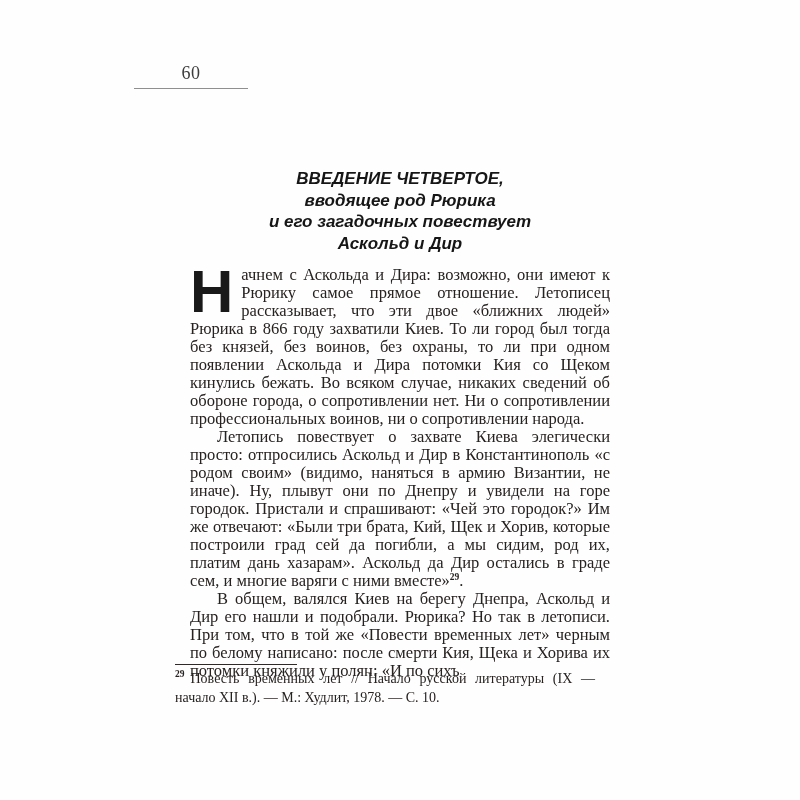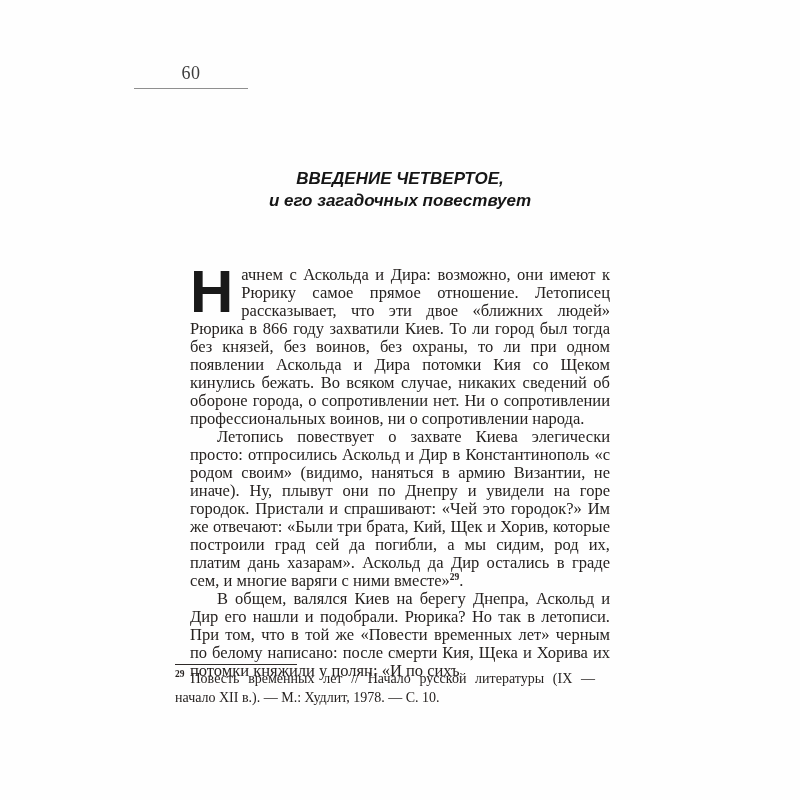--- a/index.html
+++ b/index.html
@@ -112,21 +112,23 @@
 
 <div class="sheet">
 
   <div class="pagehead">
     <div class="pagenum">60</div>
     <div class="pagerule"></div>
   </div>
 
   <h1 class="heading">
     <span class="hline">ВВЕДЕНИЕ ЧЕТВЕРТОЕ,</span>
+    <span class="hline">вводящее род Рюрика</span>
     <span class="hline">и его загадочных повествует</span>
+    <span class="hline">Аскольд и Дир</span>
   </h1>
 
   <div class="content">
     <p><span class="dropcap">Н</span><span>ачнем с Аскольда и Дира: возможно, они имеют к Рюрику самое прямое отношение. Летописец рассказывает, что эти двое «ближних людей» Рюрика в 866 году захватили Киев. То ли город был тогда без князей, без воинов, без охраны, то ли при одном появлении Аскольда и Дира потомки Кия со Щеком кинулись бежать. Во всяком случае, никаких сведений об обороне города, о сопротивлении нет. Ни о сопротивлении профессиональных воинов, ни о сопротивлении народа.</span></p>
     <p class="indent"><span>Летопись повествует о захвате Киева элегически просто: отпросились Аскольд и Дир в Константинополь «с родом своим» (видимо, наняться в армию Византии, не иначе). Ну, плывут они по Днепру и увидели на горе городок. Пристали и спрашивают: «Чей это городок?» Им же отвечают: «Были три брата, Кий, Щек и Хорив, которые построили град сей да погибли, а мы сидим, род их, платим дань хазарам». Аскольд да Дир остались в граде сем, и многие варяги с ними вместе»</span><sup class="ref">29</sup><span>.</span></p>
     <p class="indent"><span>В общем, валялся Киев на берегу Днепра, Аскольд и Дир его нашли и подобрали. Рюрика? Но так в летописи. При том, что в той же «Повести временных лет» черным по белому написано: после смерти Кия, Щека и Хорива их потомки княжили у полян: «И по сихъ</span></p>
   </div>
 
   <div class="footnotes">
     <div class="fsep"></div>

